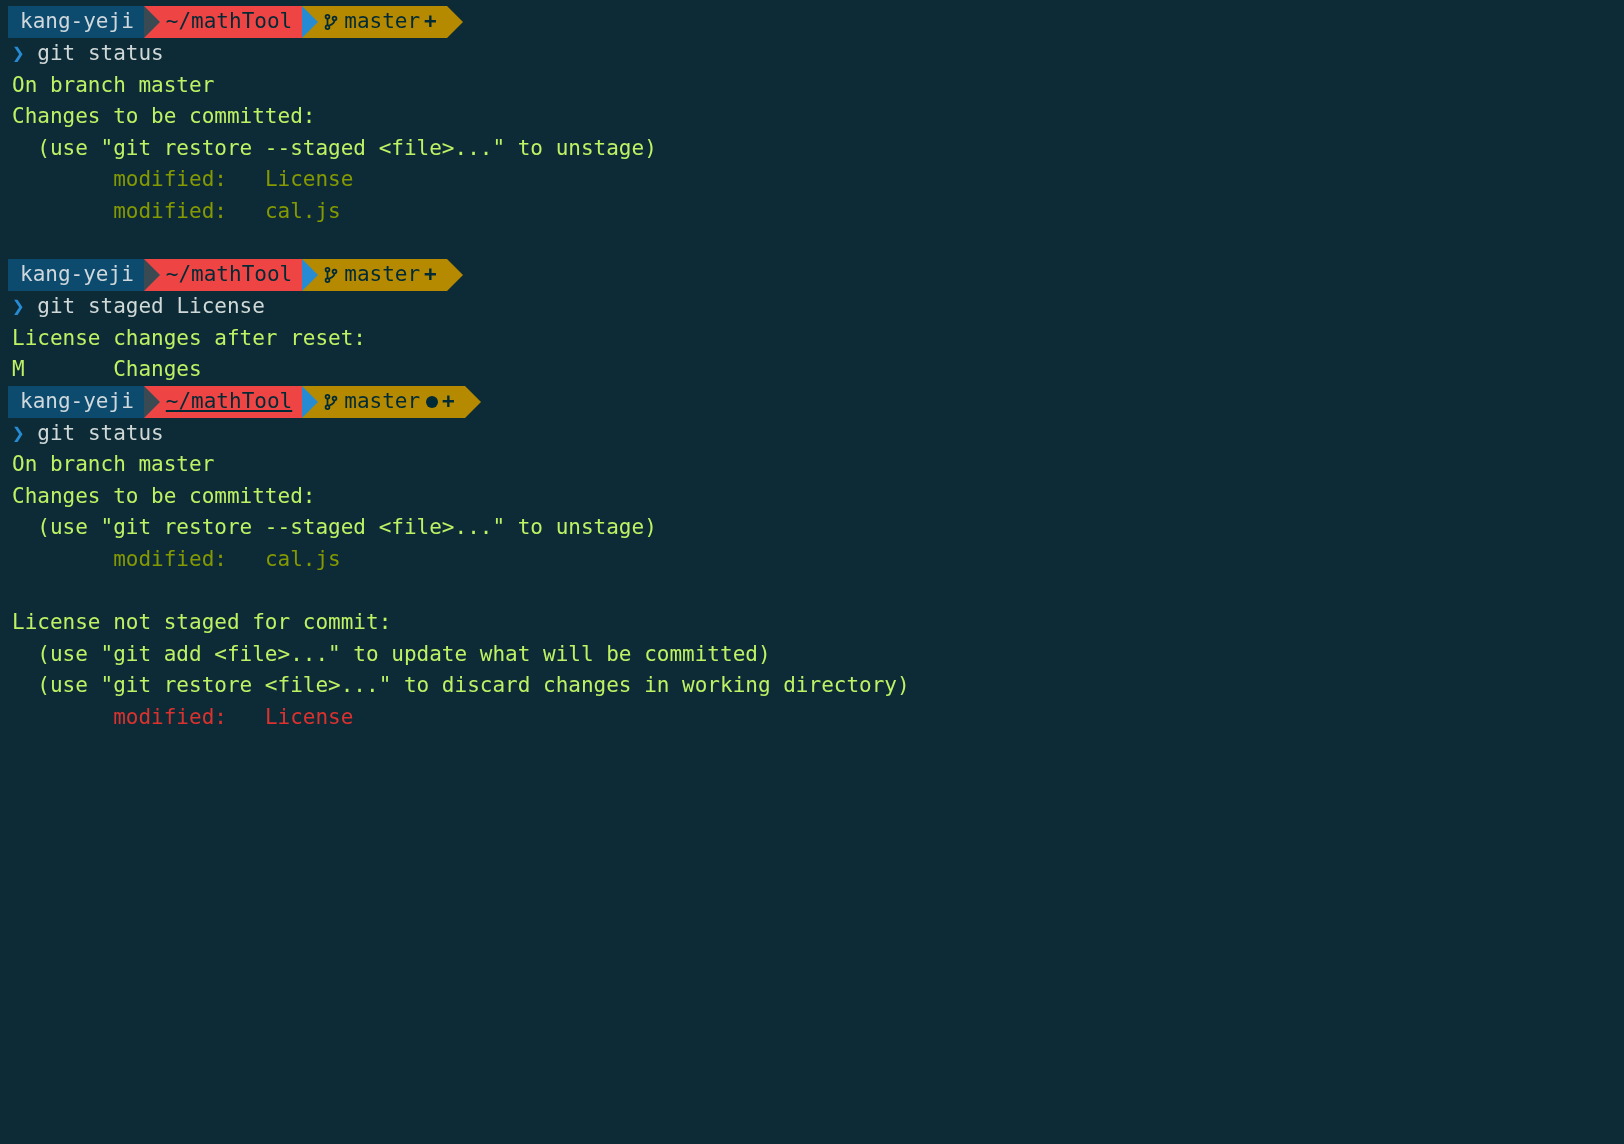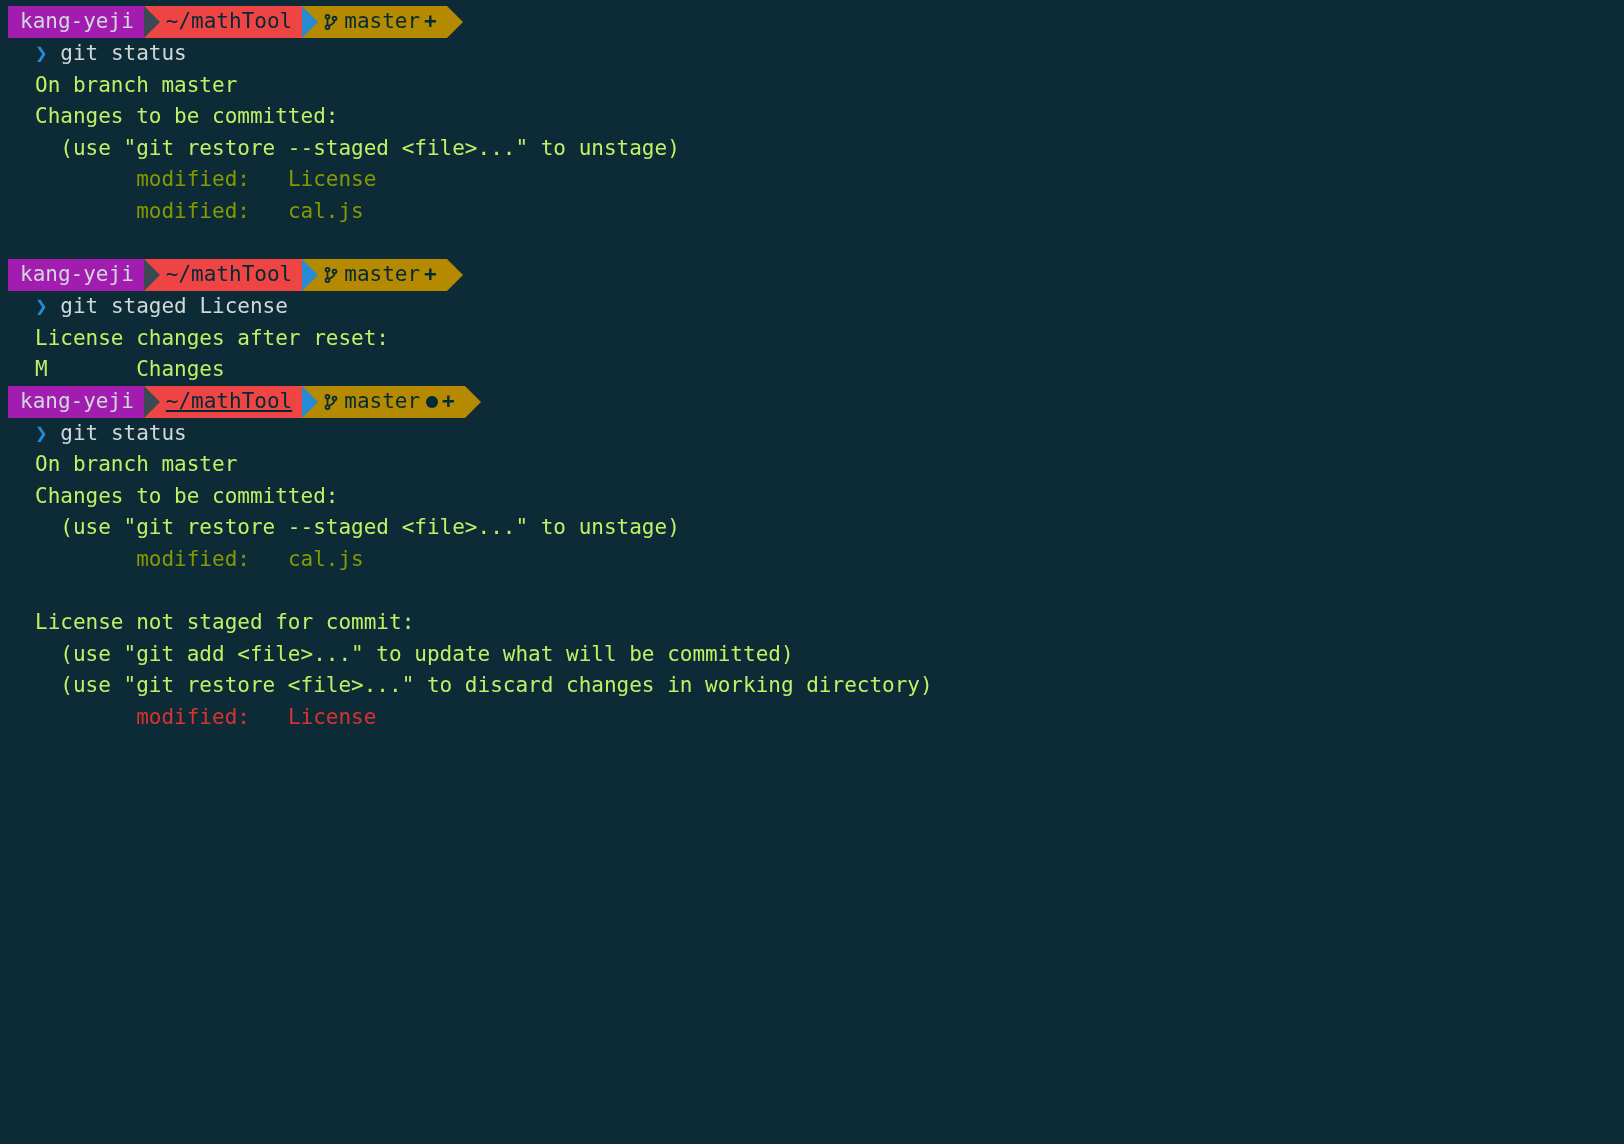--- a/index.html
+++ b/index.html
@@ -14,41 +14,40 @@
       line-height: 1.5;
       color: #93a1a1;
       padding: 6px 0;
       width: 1624px;
       height: 1144px;
       overflow: hidden;
     }
     .line {
       white-space: pre;
       padding: 0 12px;
-      margin-left: 23px;
     }
     .prompt-line {
       padding: 0;
       display: flex;
       align-items: center;
       height: 32px;
       margin-left: 8px;
     }
     .seg {
       display: inline-flex;
       align-items: center;
       height: 32px;
       position: relative;
       padding: 0 10px 0 22px;
     }
     .seg:first-child {
       padding-left: 12px;
     }
     .seg-user {
-      background-color: #a21caf;
+      background-color: #0c4a6e;
       color: #cfd8dc;
       text-align: center;
     }
     .seg-path {
       background-color: #ef4444;
       color: #002b36;
     }
     .seg-branch {
       background-color: #b58900;
       color: #002b36;

